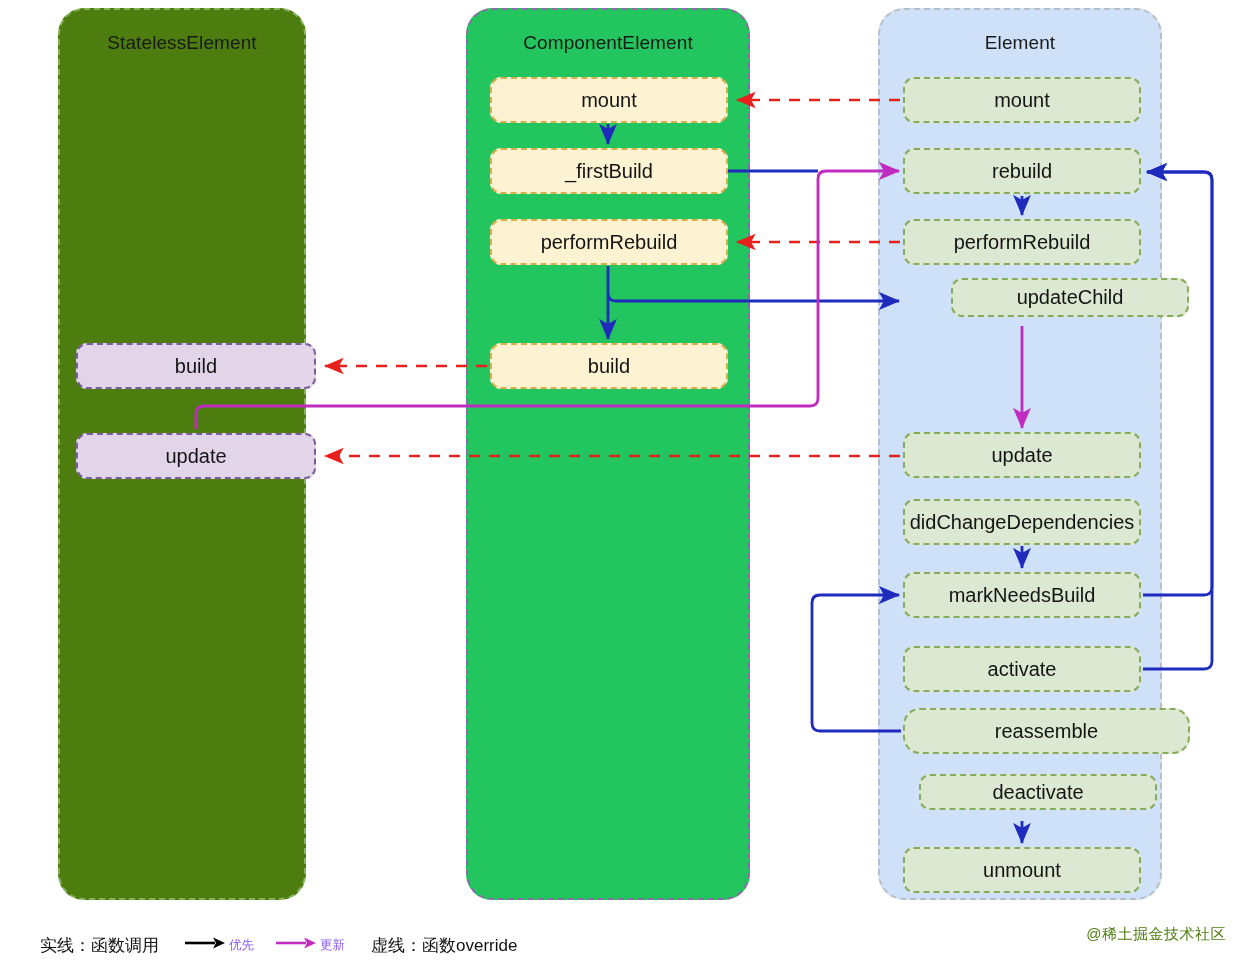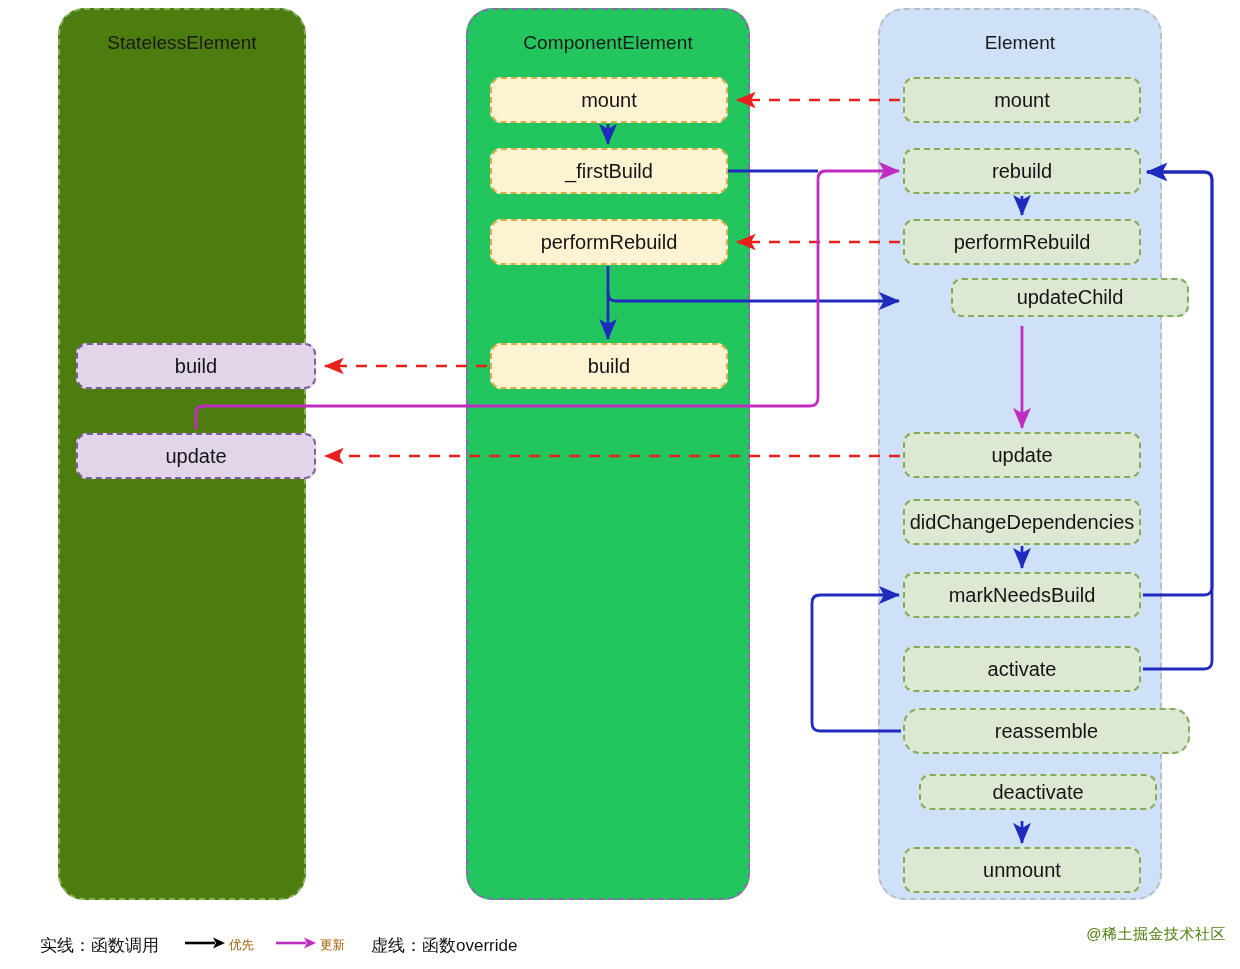--- a/index.html
+++ b/index.html
@@ -90,21 +90,21 @@
     display: flex;
     align-items: center;
     font-size: 17px;
     color: #111;
     white-space: nowrap;
   }
   #legend .seg { display: flex; align-items: center; }
   #legend .gap-lg { width: 26px; }
   #legend .gap-md { width: 22px; }
   #legend .gap-sm { width: 2px; }
-  .mini-label { font-size: 12.5px; color: #a16207; }
+  .mini-label { font-size: 12.5px; color: #8b5cf6; }
   .mini-arrow { display: inline-block; vertical-align: middle; }
 
   #watermark {
     position: absolute;
     right: 14px; top: 925px;
     font-size: 15px;
     color: #4d7c0f;
     letter-spacing: 0.5px;
   }
 </style>

